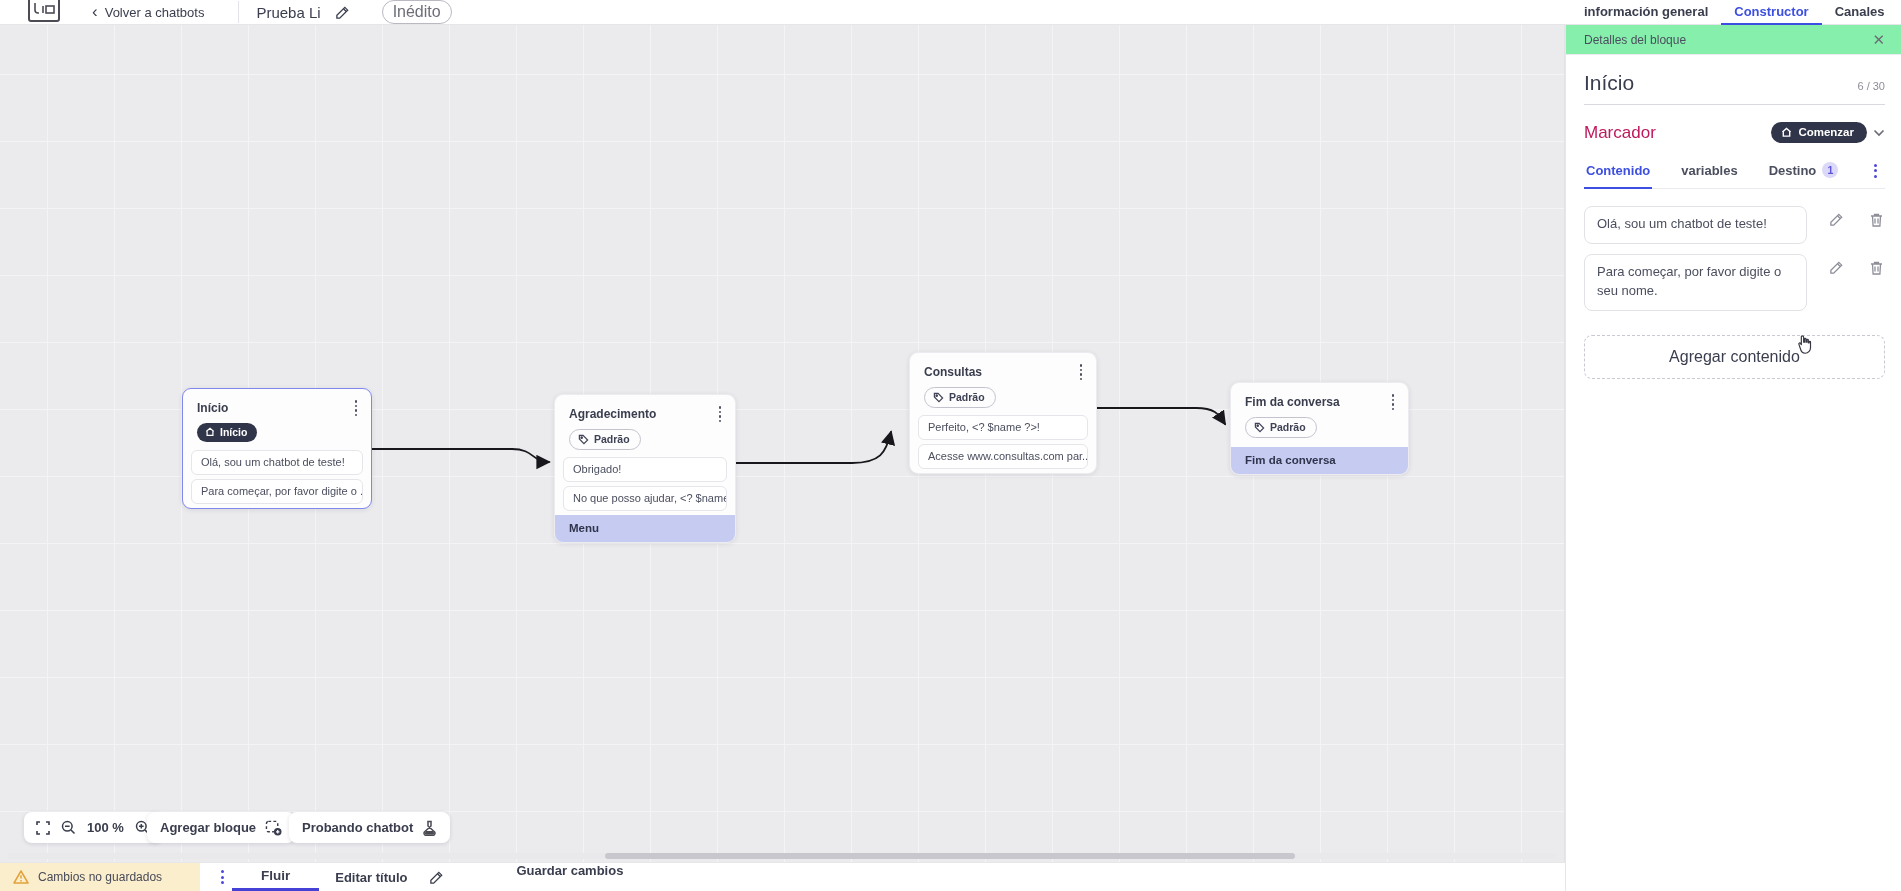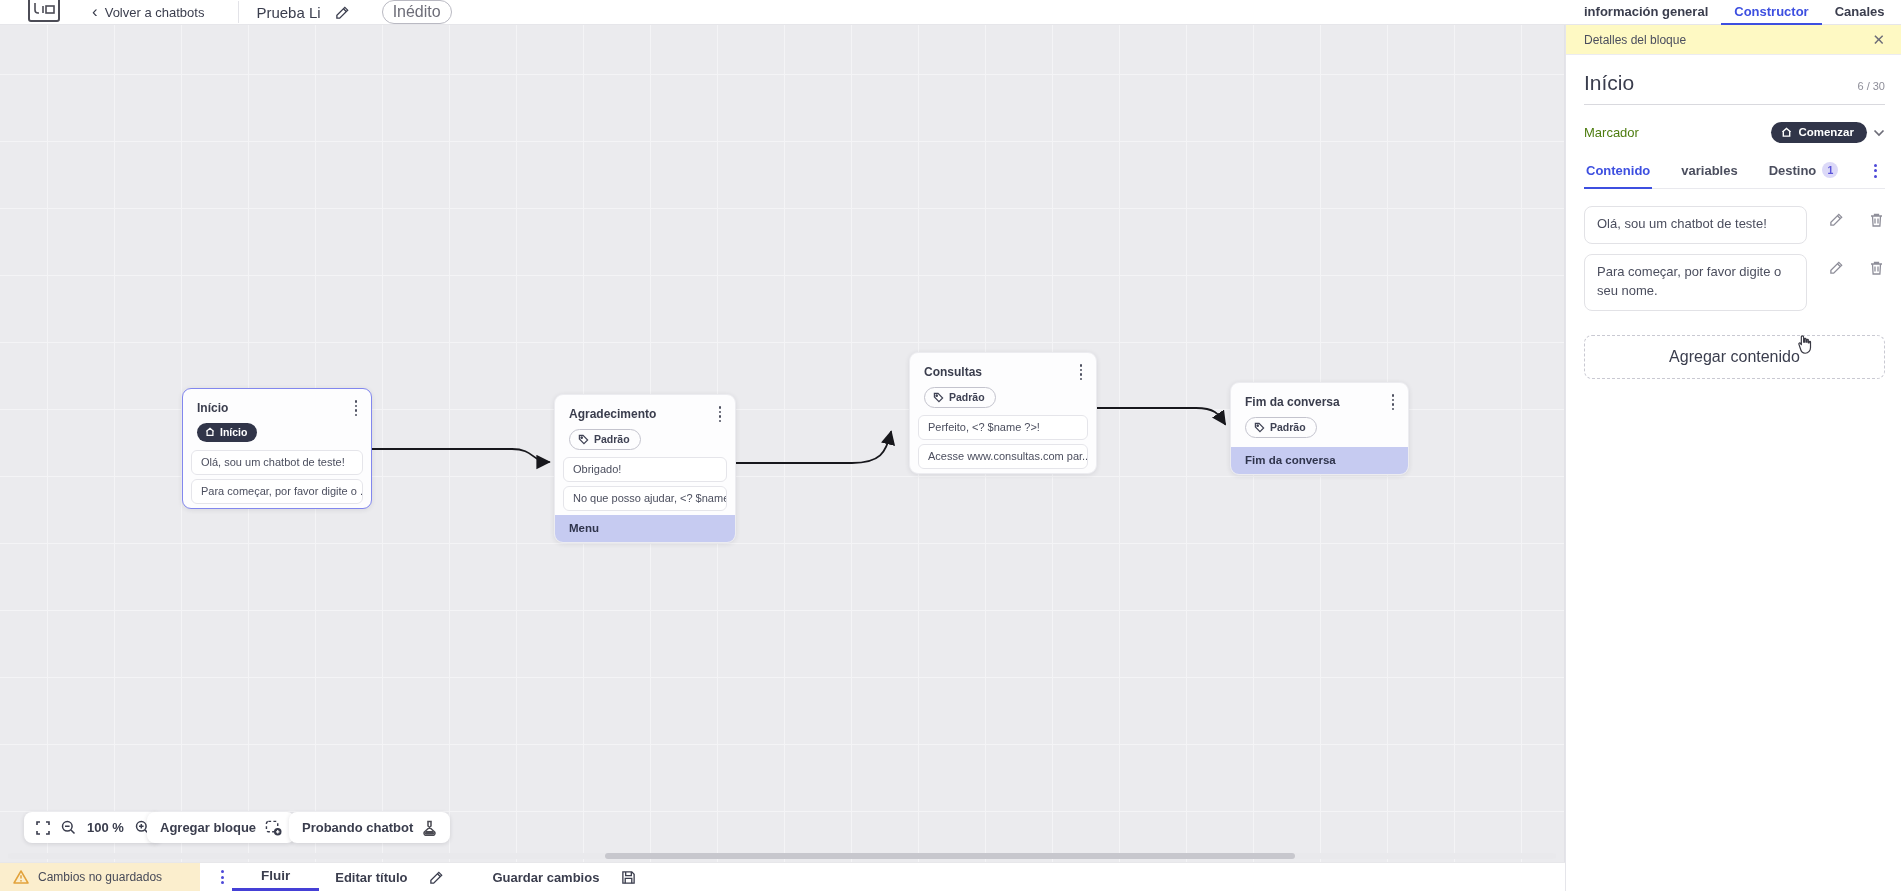--- a/index.html
+++ b/index.html
@@ -66,31 +66,31 @@
   .icnbtn { display:inline-flex; align-items:center; cursor:pointer; }
 
   .hscroll-track { position:absolute; left:8px; top:828px; width:1548px; height:6px;
     background:#e9e9ec; border-radius:3px; }
   .hscroll-thumb { position:absolute; left:597px; top:0; width:690px; height:6px;
     background:#c7c7cd; border-radius:3px; cursor:pointer; }
 
   
   .panel { position:absolute; top:25px; right:0; width:336px; height:866px; background:#fff;
     border-left:1px solid #e5e5ea; z-index:20; }
-  .panel-band { height:30px; background:#fef9c3; border-bottom:1px solid #ececf0;
+  .panel-band { height:30px; background:#86efac; border-bottom:1px solid #ececf0;
     display:flex; align-items:center; justify-content:space-between; padding:0 16px 0 18px; }
   .panel-band-label { font-size:12px; color:#4b4e5e; }
   .close-x { font-size:15px; color:#6d6d78; cursor:pointer; line-height:1; }
   .panel-body { padding:16px 16px 0 18px; }
   .name-row { display:flex; align-items:flex-end; justify-content:space-between; }
   .block-name { font-size:21px; font-weight:500; color:#3a3d4d; }
   .char-count { font-size:11px; color:#8e8e99; padding-bottom:3px; }
   .name-underline { height:1px; background:#d9d9de; margin-top:9px; }
   .marker-row { display:flex; align-items:center; justify-content:space-between; margin-top:17px; }
-  .marker-label { font-size:13px; color:#4d7c0f; }
+  .marker-label { font-size:17px; color:#be185d; }
   .marker-sel { display:flex; align-items:center; gap:6px; cursor:pointer; }
   .pill-comenzar { display:inline-flex; align-items:center; gap:6px; background:#313549; color:#fff;
     font-size:11.5px; font-weight:700; border-radius:999px; padding:4px 13px 5px 10px; }
   .ptabs { display:flex; align-items:center; margin-top:19px; border-bottom:1px solid #e9e9ee;
     padding-right:2px; }
   .ptab { font-size:13px; font-weight:600; color:#4b4e5e; padding:0 2px 9px; margin-right:27px;
     cursor:pointer; border-bottom:2px solid transparent; margin-bottom:-1px;
     display:flex; align-items:center; gap:6px; }
   .ptab.active { color:#3d4fe0; border-bottom-color:#3d4fe0; }
   .count-badge { width:16px; height:16px; border-radius:50%; background:#dcd9f8; color:#5b54d9;
@@ -115,21 +115,21 @@
     padding-left:13px; }
   .unsaved-label { font-size:12px; color:#474a58; }
   .bb-kebab { display:flex; flex-direction:column; gap:2.5px; align-self:center;
     margin-left:15px; padding:4px 6px; cursor:pointer; }
   .bb-kebab i { width:3px; height:3px; border-radius:50%; background:#4d49d8; display:block; }
   .bb-tab { display:flex; align-items:center; padding:0 29px; font-size:13.5px; font-weight:600;
     color:#3a3d4d; border-bottom:3px solid #4540d6; margin-left:2px; cursor:pointer; }
   .bb-item { display:flex; align-items:center; gap:22px; font-size:13px; font-weight:600;
     color:#3a3d4d; cursor:pointer; }
   .edit-title { margin-left:16px; }
-  .save-changes { margin-left:48px; }
+  .save-changes { margin-left:72px;flex-direction:column; }
 
   .cursor { position:absolute; left:1793px; top:333px; z-index:40; pointer-events:none; }
 </style>
 </head>
 <body>
 
 <div class="root">
 
   <div class="topbar">
     <div class="logo">

